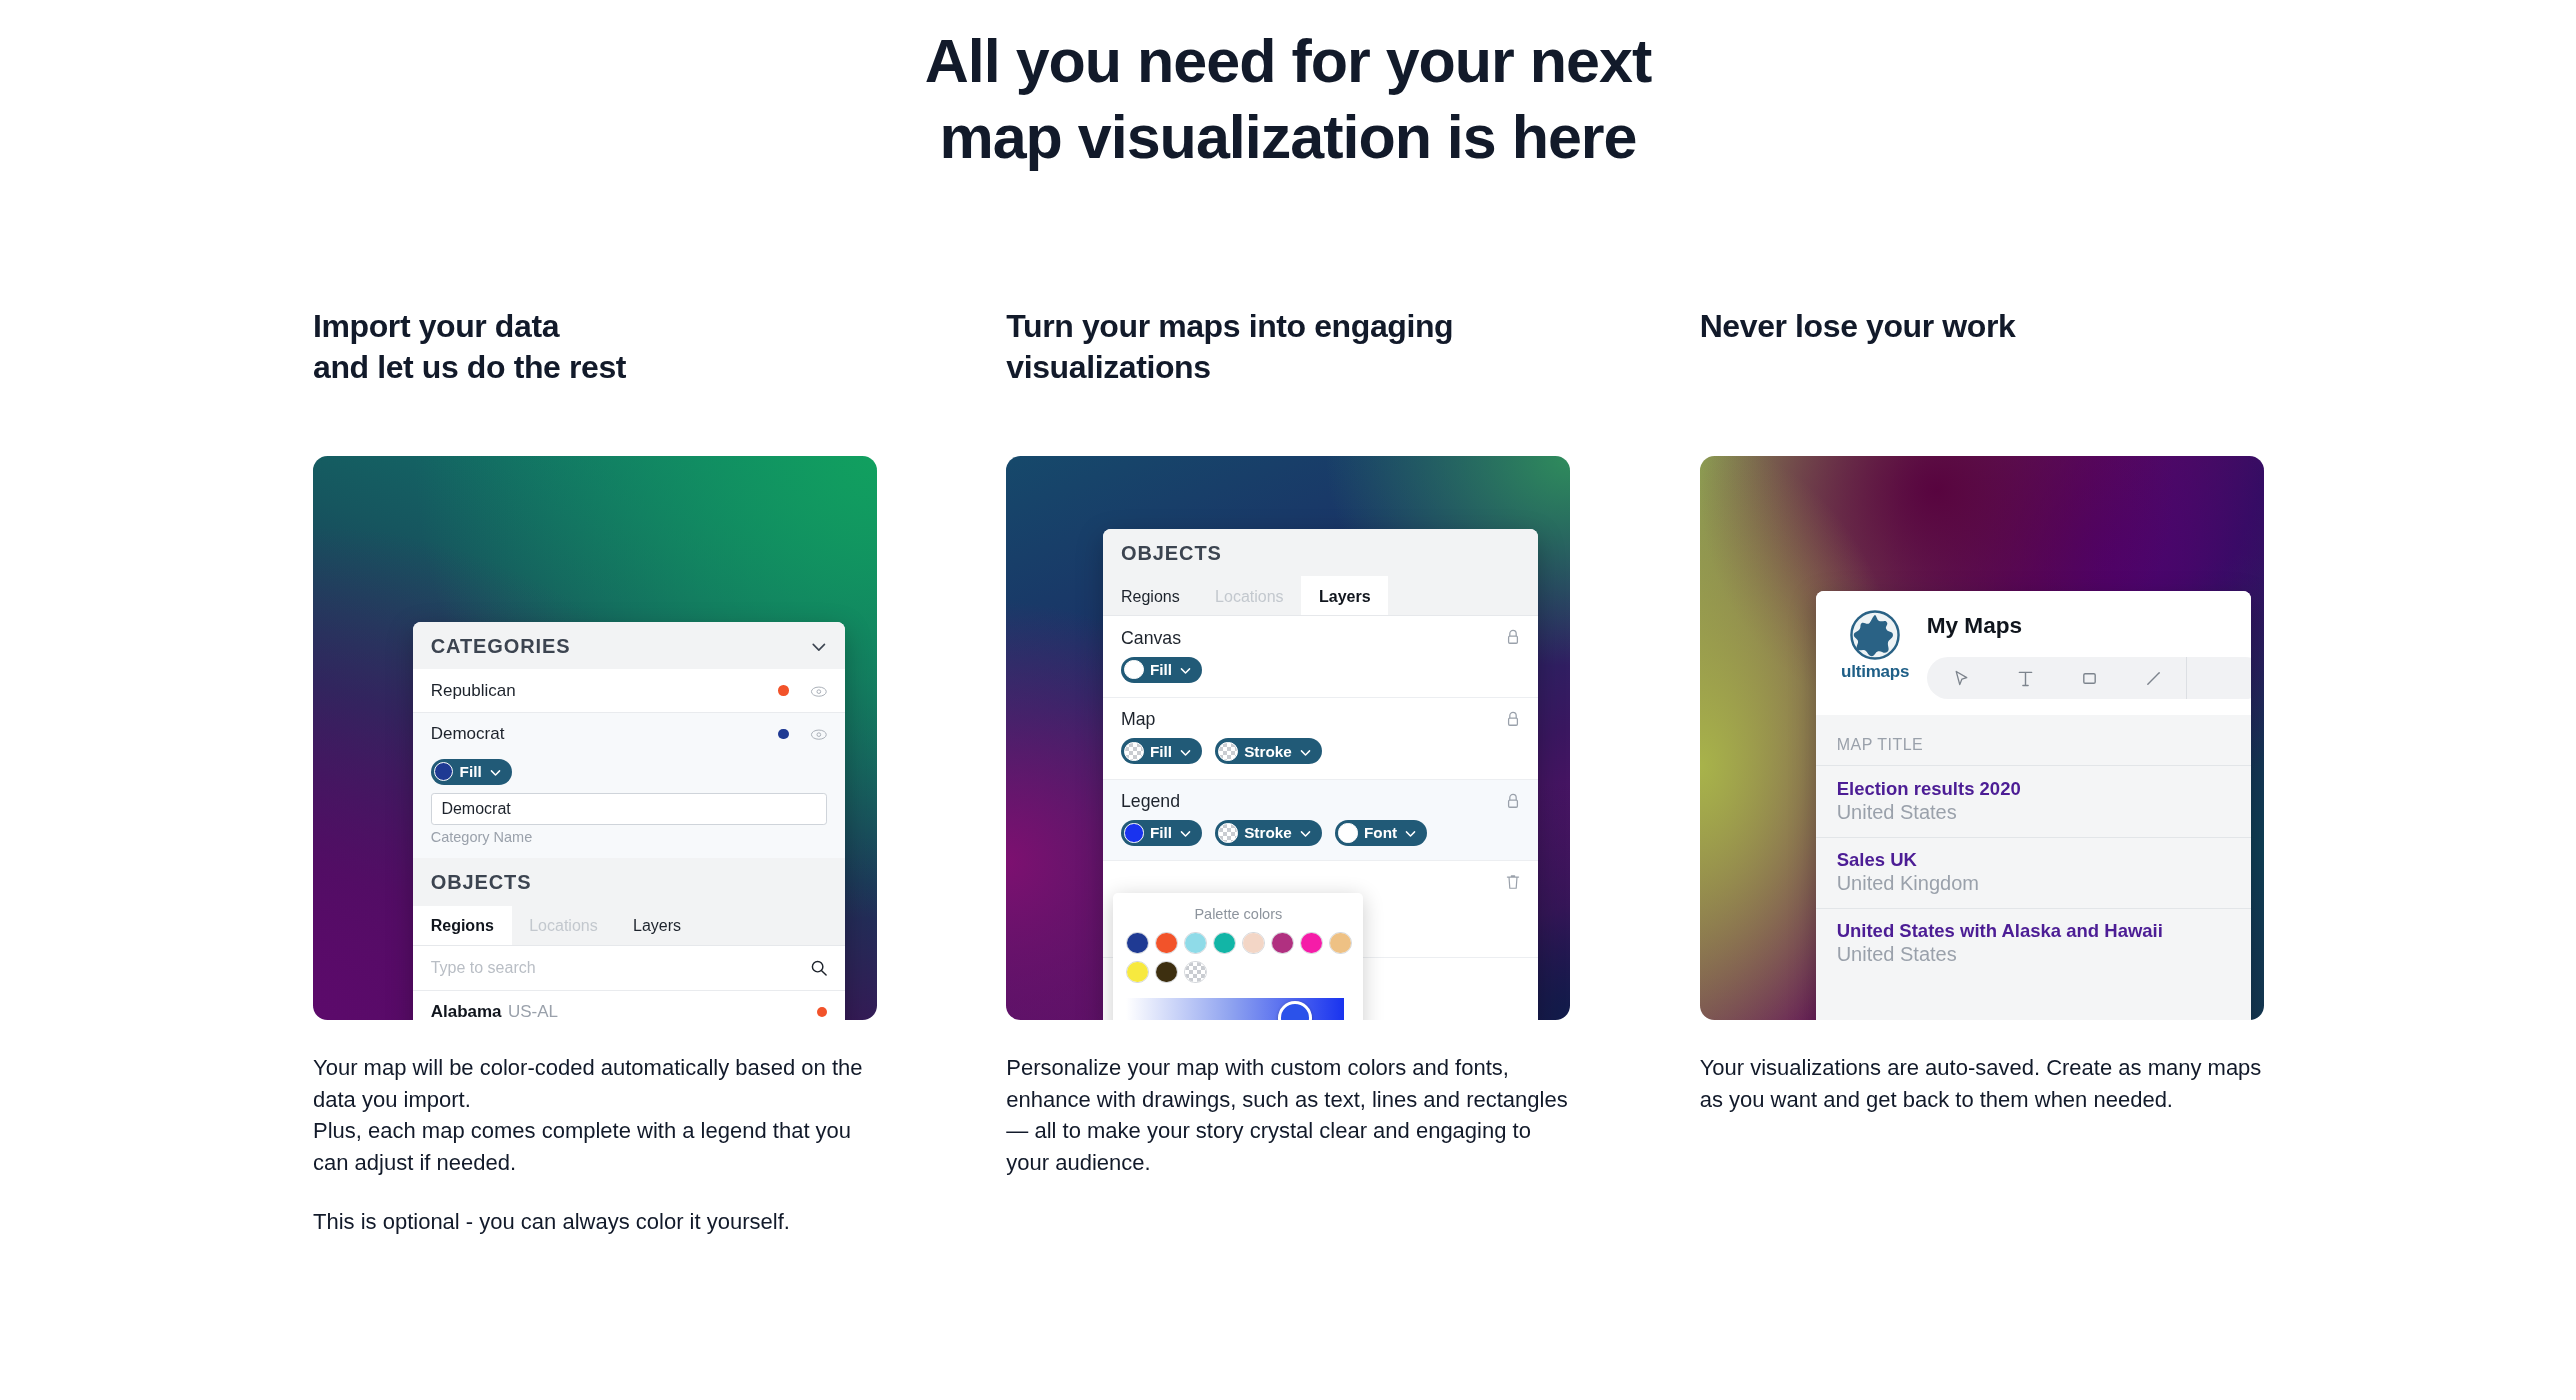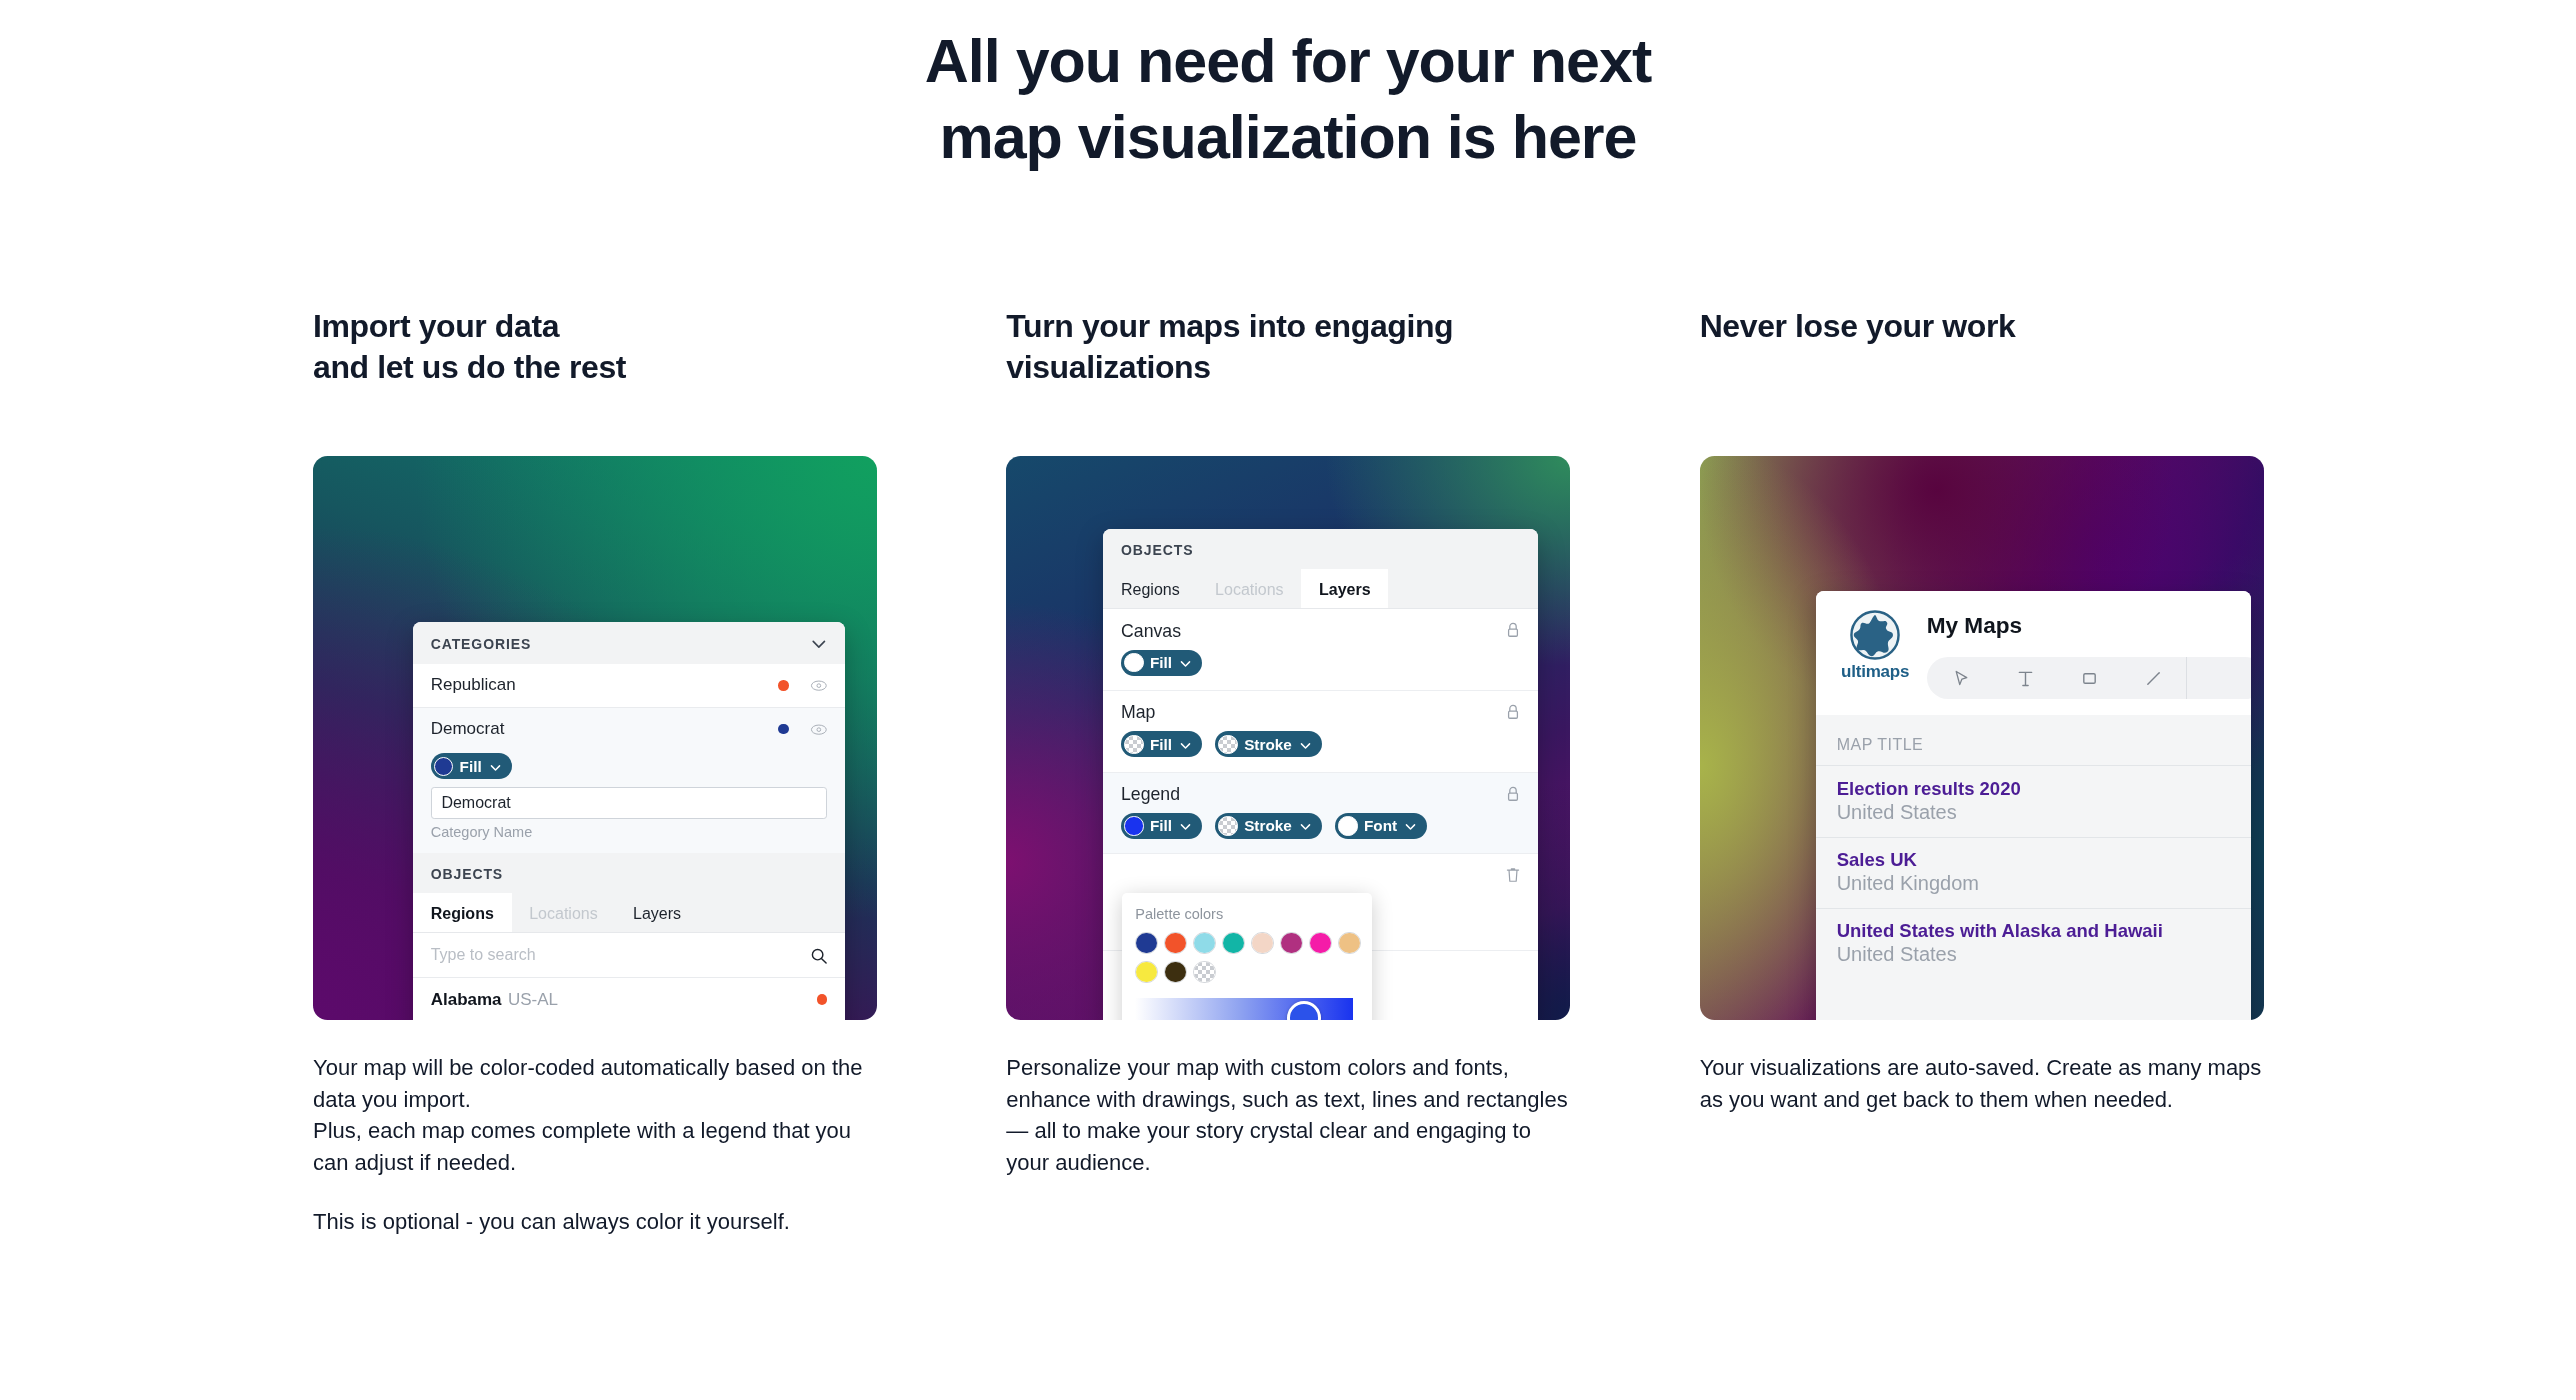--- a/index.html
+++ b/index.html
@@ -81,21 +81,21 @@
     box-shadow: 0 8px 27px rgba(0,0,0,0.25);
     overflow: hidden;
     font-family: "Liberation Sans", sans-serif;
   }
 
   
   .panel-1 { left: 100px; top: 166px; width: 432px; height: 419px; }
   .sec-head {
     background: #f2f3f4;
     color: #3c4450;
-    font-size: 14px;
+    font-size: 20px;
     font-weight: 700;
     letter-spacing: 0.9px;
     padding: 13px 17.7px 11.3px 17.7px;
     display: flex; align-items: center; justify-content: space-between;
   }
   .chev { width: 17.7px; height: 17.7px; display:block; }
   .row-item {
     display: flex; align-items: center;
     padding: 11.3px 17.7px;
     border-bottom: 0.8px solid #e9ebee;
@@ -181,26 +181,27 @@
   .layer-row.hl { background: #f6f9fc; }
   .layer-top { display: flex; align-items: center; justify-content: space-between; }
   .layer-name { font-size: 17.7px; color: #1d232c; }
   .lock { width: 16px; height: 19.3px; display:block; }
   .trash { width: 16px; height: 18.5px; display:block; }
   .layer-pills { margin-top: 8px; }
 
   
   .popover {
     position: absolute;
-    left: 19px; top: 364px;
+    left: 10px; top: 364px;
     width: 250px;
     background: #ffffff;
     border-radius: 4.8px;
     box-shadow: 0 4.8px 21px rgba(0,0,0,0.20);
     padding: 13px 13px 0 13px;
+    text-align: center;
   }
   .pop-title { font-size: 14.5px; color: #8d949d; margin-bottom: 9.7px; }
   .swatch-grid { display: flex; flex-wrap: wrap; gap: 6.4px; margin-bottom: 14.5px; width: 234px; }
   .sw {
     width: 22.6px; height: 22.6px; border-radius: 50%;
     border: 1.6px solid #d5d8dc;
     background-clip: padding-box;
   }
   .sw i { display:block; width:100%; height:100%; border-radius:50%; }
   .checker {

